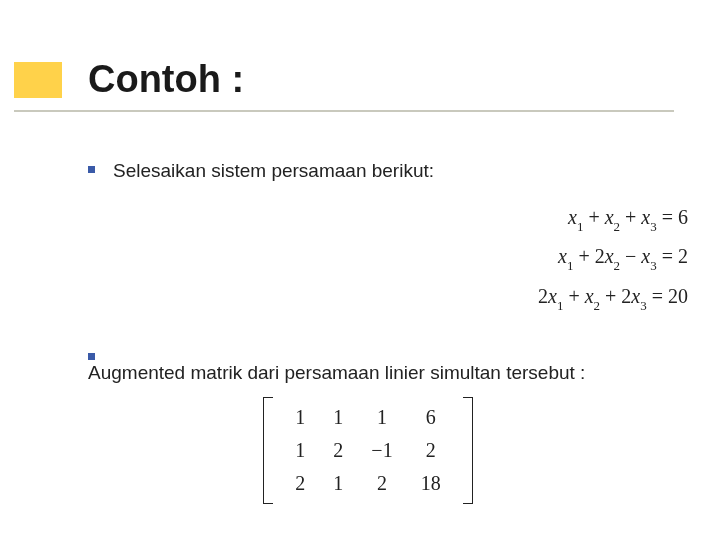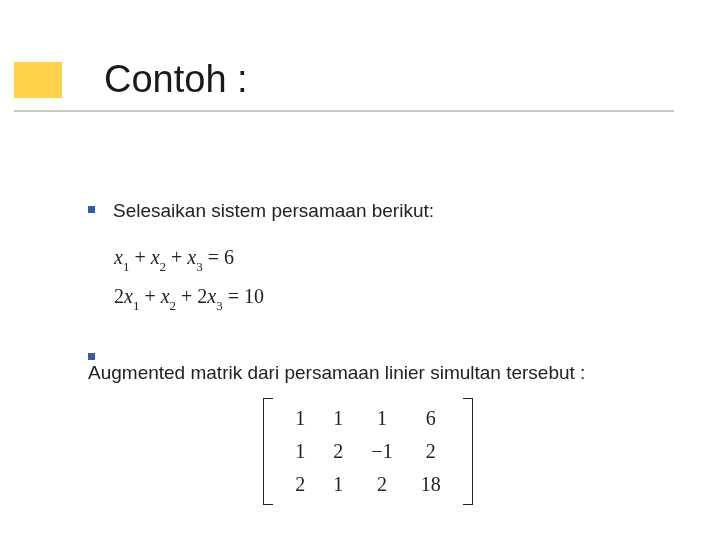--- a/index.html
+++ b/index.html
@@ -18,25 +18,24 @@
     width: 48px;
     height: 36px;
     background: #ffd24a;
     z-index: 0;
   }
   .title {
     position: absolute;
     left: 88px;
     top: 58px;
     font-size: 38px;
-    font-weight: 400;
+    font-weight: 700;
     color: #1a1a1a;
     z-index: 1;
     font-family: Verdana, Arial, sans-serif;
-    margin-left: 16px;
   }
   .title-underline {
     position: absolute;
     left: 14px;
     top: 110px;
     width: 660px;
     height: 2px;
     background: #c9c9bd;
     z-index: 0;
   }
@@ -44,21 +43,20 @@
     position: absolute;
     left: 88px;
     top: 158px;
     width: 600px;
     color: #2a2a2a;
   }
   .bullet-row {
     display: flex;
     align-items: flex-start;
     margin-bottom: 12px;
-    margin-top: 40px;
   }
   .bullet {
     width: 7px;
     height: 7px;
     background: #3a5aa8;
     margin-top: 8px;
     margin-right: 18px;
     flex: 0 0 auto;
   }
   .bullet-text {
@@ -67,20 +65,21 @@
     color: #222;
   }
   .equations {
     margin-left: 26px;
     margin-top: 14px;
     margin-bottom: 28px;
     font-family: "Times New Roman", serif;
     font-size: 20px;
     line-height: 1.9;
     color: #222;
+    text-align: right;
   }
   .eq { white-space: nowrap; }
   .sub { font-size: 13px; vertical-align: sub; position: relative; top: 2px; }
   .matrix-wrap {
     display: flex;
     justify-content: center;
     margin-top: 6px;
     margin-left: -40px;
   }
   .matrix {
@@ -120,21 +119,24 @@
   <div class="bullet-row">
     <div class="bullet"></div>
     <div class="bullet-text">Selesaikan sistem persamaan berikut:</div>
   </div>
 
   <div class="equations">
     <div class="eq">
       <i>x</i><span class="sub">1</span><span> + </span><i>x</i><span class="sub">2</span><span> + </span><i>x</i><span class="sub">3</span><span> = 6</span>
     </div>
     <div class="eq">
-      <span>2</span><i>x</i><span class="sub">1</span><span> + </span><i>x</i><span class="sub">2</span><span> + 2</span><i>x</i><span class="sub">3</span><span> = 10</span>
+      <i>x</i><span class="sub">1</span><span> + 2</span><i>x</i><span class="sub">2</span><span> − </span><i>x</i><span class="sub">3</span><span> = 2</span>
+    </div>
+    <div class="eq">
+      <span>2</span><i>x</i><span class="sub">1</span><span> + </span><i>x</i><span class="sub">2</span><span> + 2</span><i>x</i><span class="sub">3</span><span> = 20</span>
     </div>
   </div>
 
   <div class="bullet-row section2">
     <div class="bullet"></div>
     <div class="bullet-text">Augmented matrik dari persamaan linier simultan tersebut :</div>
   </div>
 
   <div class="matrix-wrap">
     <div class="matrix">

